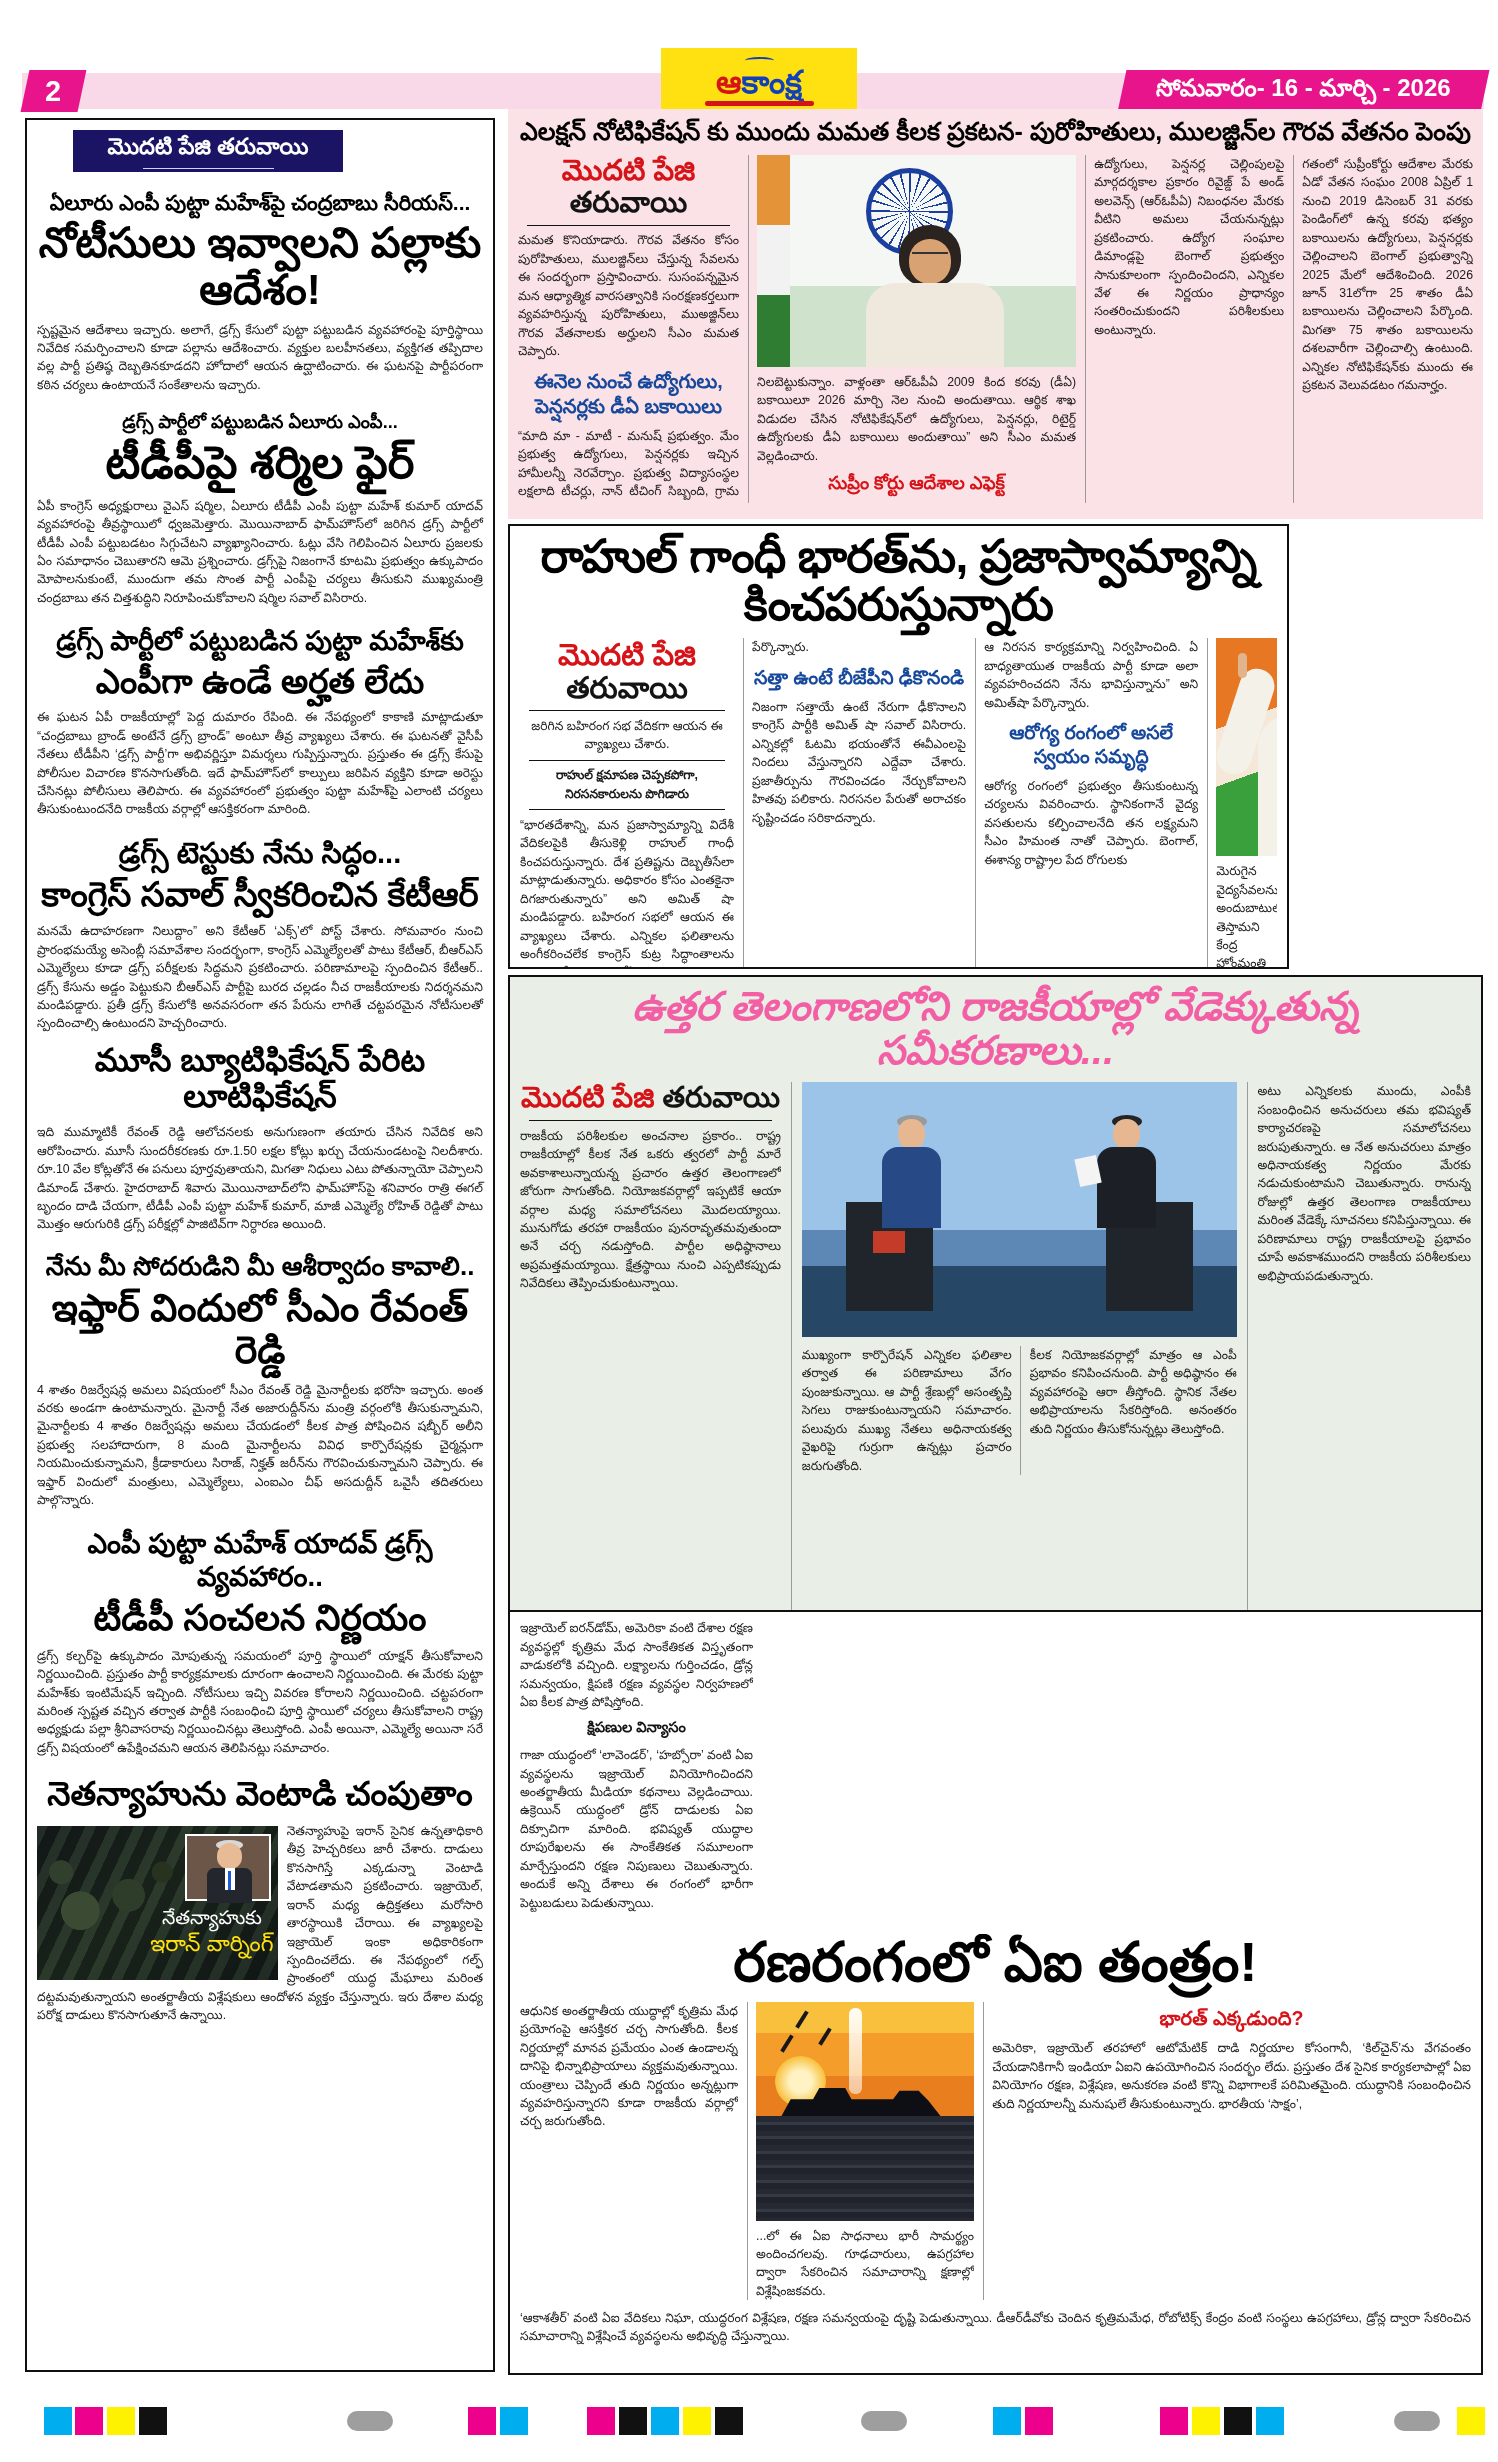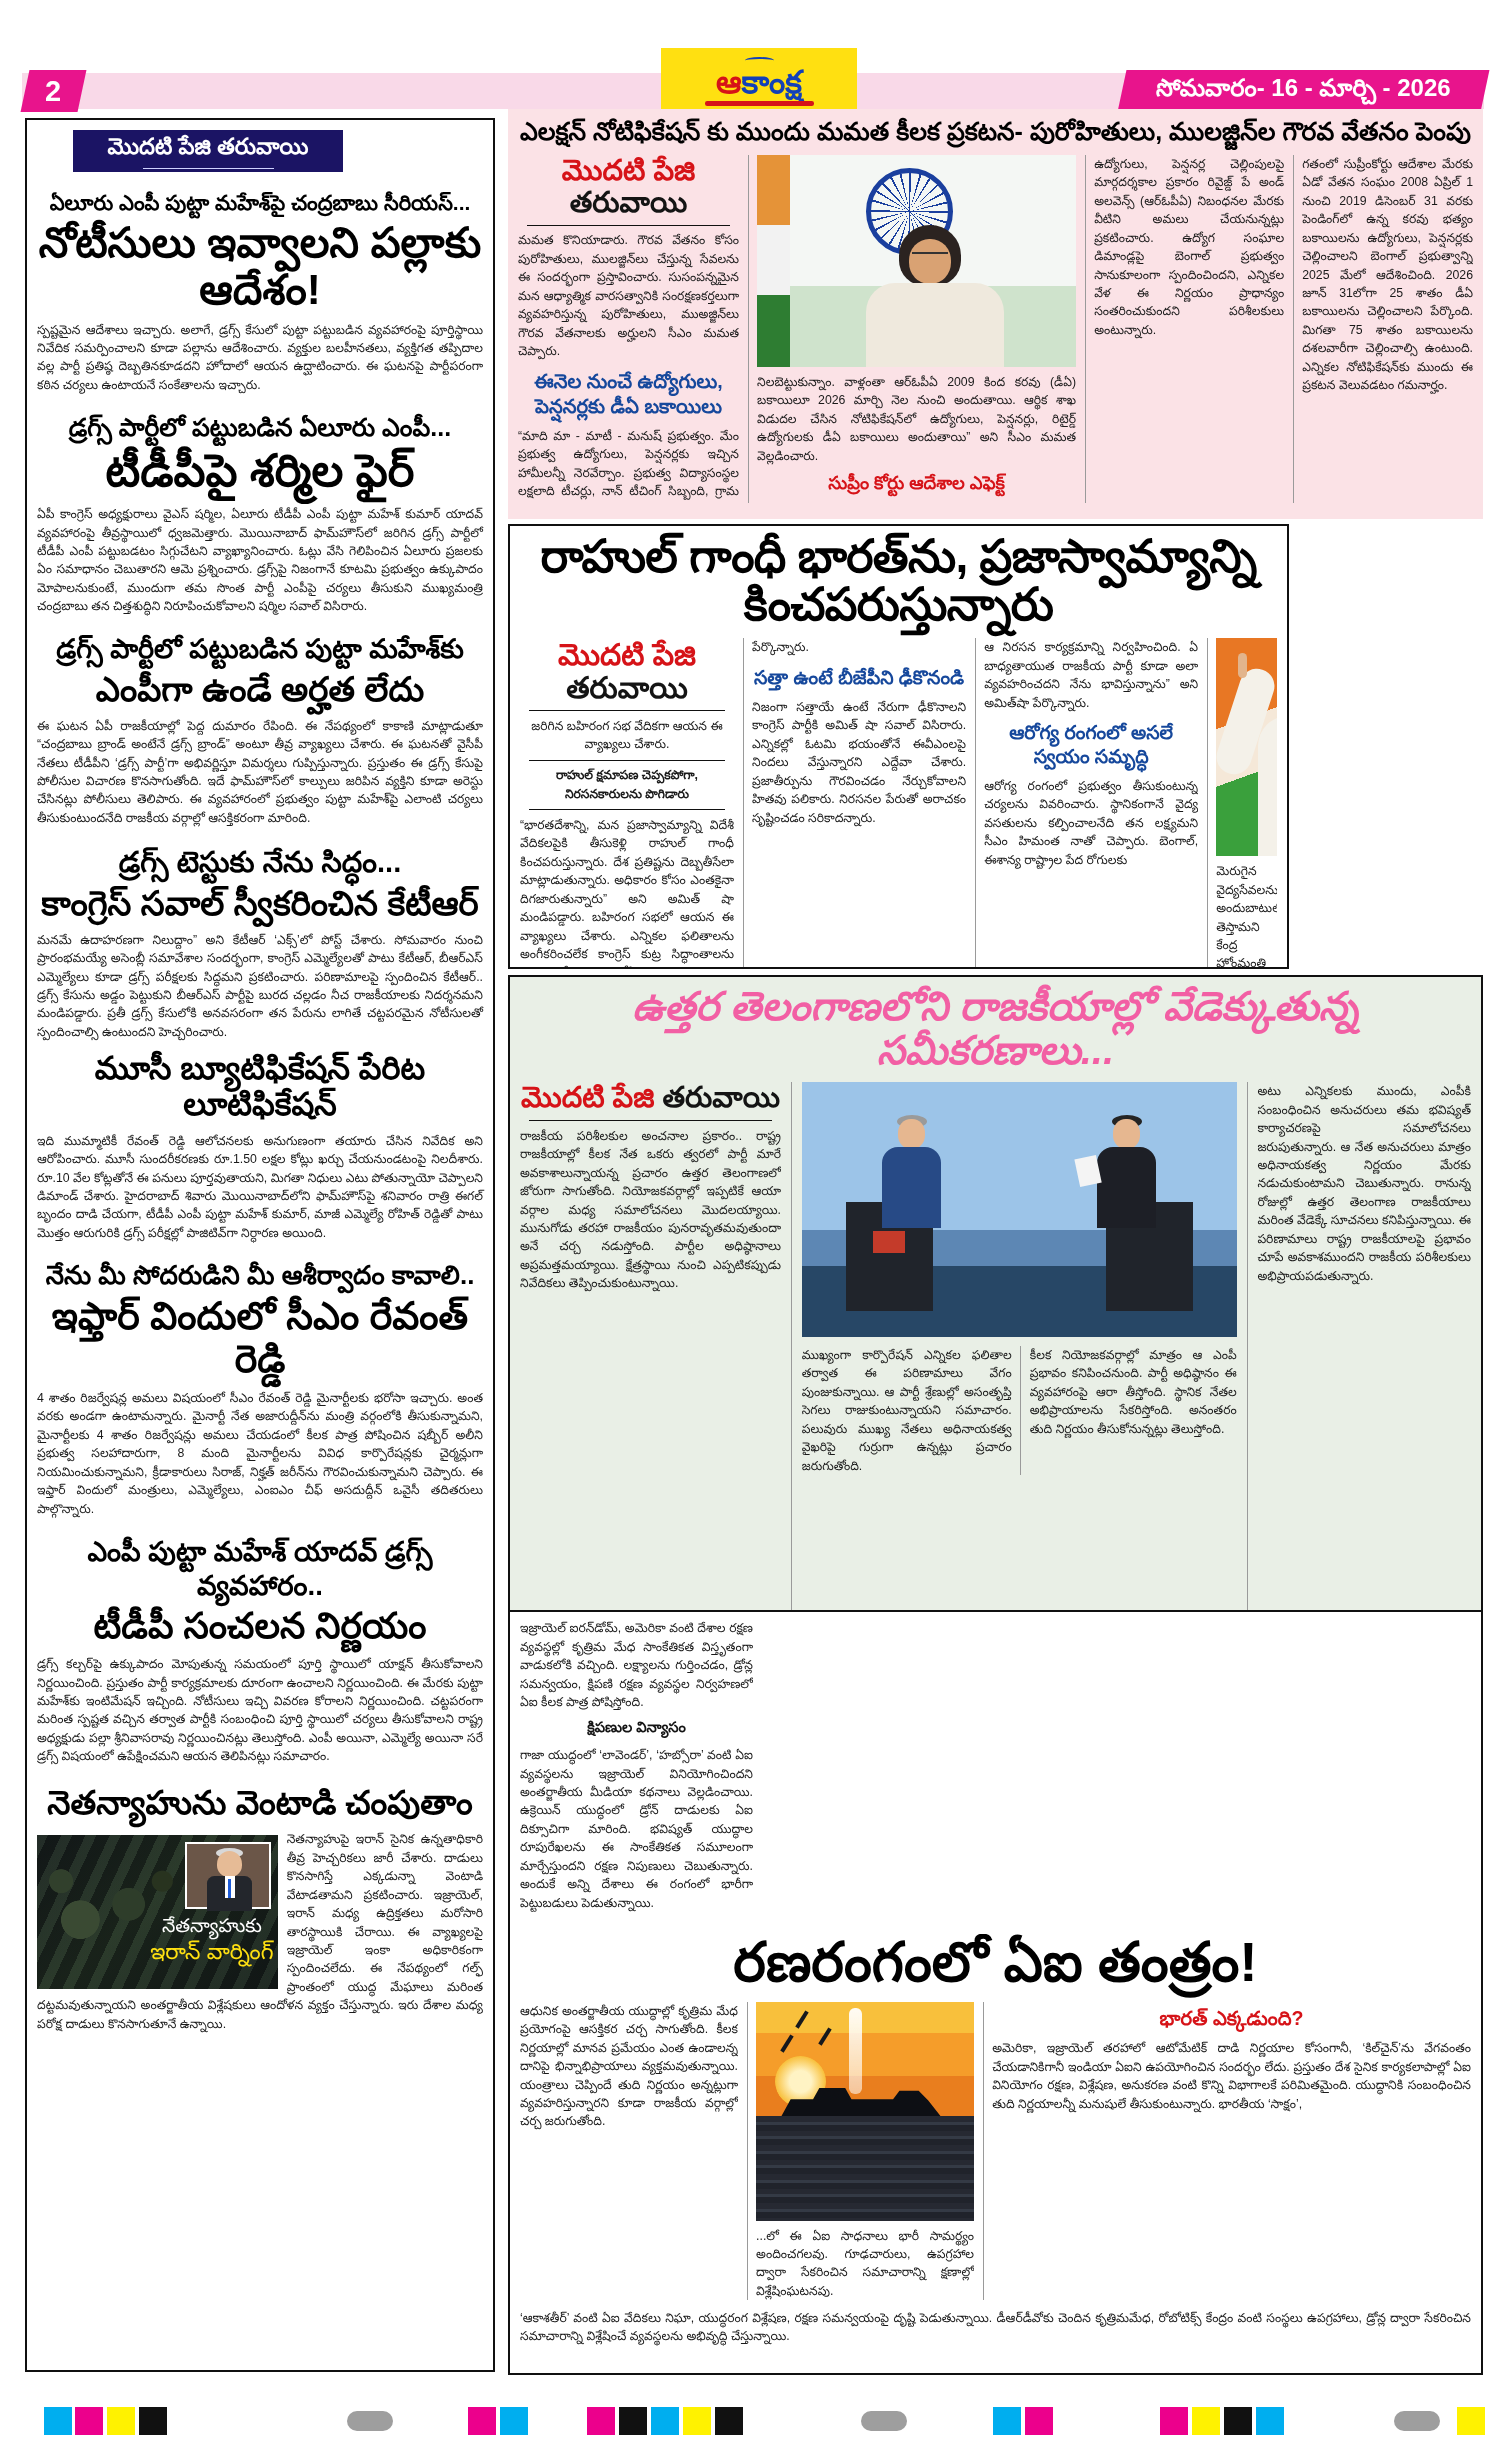--- a/index.html
+++ b/index.html
@@ -147,21 +147,21 @@
         <i></i>
     </div>
 
     <div>
       <div class="kicker" style="font-size:21px">ఏలూరు ఎంపీ పుట్టా మహేశ్‌పై చంద్రబాబు సీరియస్...</div>
       <div class="bighead" style="font-size:42px">నోటీసులు ఇవ్వాలని పల్లాకు ఆదేశం!</div>
       <p class="body-txt" style="margin-top:7.3px">స్పష్టమైన ఆదేశాలు ఇచ్చారు. అలాగే, డ్రగ్స్ కేసులో పుట్టా పట్టుబడిన వ్యవహారంపై పూర్తిస్థాయి నివేదిక సమర్పించాలని కూడా పల్లాను ఆదేశించారు. వ్యక్తుల బలహీనతలు, వ్యక్తిగత తప్పిదాల వల్ల పార్టీ ప్రతిష్ఠ దెబ్బతినకూడదని హోదాలో ఆయన ఉద్ఘాటించారు. ఈ ఘటనపై పార్టీపరంగా కఠిన చర్యలు ఉంటాయనే సంకేతాలను ఇచ్చారు.</p>
     </div>
 
     <div>
-      <div class="kicker" style="font-size:25px">డ్రగ్స్ పార్టీలో పట్టుబడిన ఏలూరు ఎంపీ...</div>
+      <div class="kicker" style="font-size:18px">డ్రగ్స్ పార్టీలో పట్టుబడిన ఏలూరు ఎంపీ...</div>
       <div class="bighead" style="font-size:45px">టీడీపీపై శర్మిల ఫైర్</div>
       <p class="body-txt" style="margin-top:8.7px">ఏపీ కాంగ్రెస్ అధ్యక్షురాలు వైఎస్ షర్మిల, ఏలూరు టీడీపీ ఎంపీ పుట్టా మహేశ్ కుమార్ యాదవ్ వ్యవహారంపై తీవ్రస్థాయిలో ధ్వజమెత్తారు. మొయినాబాద్ ఫామ్‌హౌస్‌లో జరిగిన డ్రగ్స్ పార్టీలో టీడీపీ ఎంపీ పట్టుబడటం సిగ్గుచేటని వ్యాఖ్యానించారు. ఓట్లు వేసి గెలిపించిన ఏలూరు ప్రజలకు ఏం సమాధానం చెబుతారని ఆమె ప్రశ్నించారు. డ్రగ్స్‌పై నిజంగానే కూటమి ప్రభుత్వం ఉక్కుపాదం మోపాలనుకుంటే, ముందుగా తమ సొంత పార్టీ ఎంపీపై చర్యలు తీసుకుని ముఖ్యమంత్రి చంద్రబాబు తన చిత్తశుద్ధిని నిరూపించుకోవాలని షర్మిల సవాల్ విసిరారు.</p>
     </div>
 
     <div>
       <div class="kicker" style="font-size:27px">డ్రగ్స్ పార్టీలో పట్టుబడిన పుట్టా మహేశ్‌కు</div>
       <div class="bighead" style="font-size:34px">ఎంపీగా ఉండే అర్హత లేదు</div>
       <p class="body-txt" style="margin-top:8.7px">ఈ ఘటన ఏపీ రాజకీయాల్లో పెద్ద దుమారం రేపింది. ఈ నేపథ్యంలో కాకాణి మాట్లాడుతూ “చంద్రబాబు బ్రాండ్ అంటేనే డ్రగ్స్ బ్రాండ్” అంటూ తీవ్ర వ్యాఖ్యలు చేశారు. ఈ ఘటనతో వైసీపీ నేతలు టీడీపీని ‘డ్రగ్స్ పార్టీ’గా అభివర్ణిస్తూ విమర్శలు గుప్పిస్తున్నారు. ప్రస్తుతం ఈ డ్రగ్స్ కేసుపై పోలీసుల విచారణ కొనసాగుతోంది. ఇదే ఫామ్‌హౌస్‌లో కాల్పులు జరిపిన వ్యక్తిని కూడా అరెస్టు చేసినట్లు పోలీసులు తెలిపారు. ఈ వ్యవహారంలో ప్రభుత్వం పుట్టా మహేశ్‌పై ఎలాంటి చర్యలు తీసుకుంటుందనేది రాజకీయ వర్గాల్లో ఆసక్తికరంగా మారింది.</p>
     </div>
 
@@ -349,21 +349,21 @@
           <div style="width:218px; overflow:hidden">
             <div class="ship">
               <div class="sun"></div>
               <div class="missile" style="left:44px; top:8.7px"></div>
               <div class="missile" style="left:67px; top:25px"></div>
               <div class="missile" style="left:29px; top:32px"></div>
               <div class="smoke"></div>
               <div class="hull"></div>
               <div class="sea"></div>
             </div>
-            <p class="body-txt" style="margin-top:5.8px">...లో ఈ ఏఐ సాధనాలు భారీ సామర్థ్యం అందించగలవు. గూఢచారులు, ఉపగ్రహాల ద్వారా సేకరించిన సమాచారాన్ని క్షణాల్లో విశ్లేషింఘటనపు.</p>
+            <p class="body-txt" style="margin-top:5.8px">...లో ఈ ఏఐ సాధనాలు భారీ సామర్థ్యం అందించగలవు. గూఢచారులు, ఉపగ్రహాల ద్వారా సేకరించిన సమాచారాన్ని క్షణాల్లో విశ్లేషింజకవరు.</p>
           </div>
           <div class="colrule"></div>
           <div style="flex:1; overflow:hidden">
             <div class="sub-red" style="font-size:19.6px; margin:4.4px 0 8.7px">భారత్ ఎక్కడుంది?</div>
             <p class="body-txt">అమెరికా, ఇజ్రాయెల్ తరహాలో ఆటోమేటిక్ దాడి నిర్ణయాల కోసంగానీ, ‘కిల్‌చైన్’ను వేగవంతం చేయడానికిగానీ ఇండియా ఏఐని ఉపయోగించిన సందర్భం లేదు. ప్రస్తుతం దేశ సైనిక కార్యకలాపాల్లో ఏఐ వినియోగం రక్షణ, విశ్లేషణ, అనుకరణ వంటి కొన్ని విభాగాలకే పరిమితమైంది. యుద్ధానికి సంబంధించిన తుది నిర్ణయాలన్నీ మనుషులే తీసుకుంటున్నారు. భారతీయ ‘సాక్షం’,</p>
           </div>
         </div>
         <p class="body-txt" style="margin-top:8.7px">‘ఆకాశతీర్’ వంటి ఏఐ వేదికలు నిఘా, యుద్ధరంగ విశ్లేషణ, రక్షణ సమన్వయంపై దృష్టి పెడుతున్నాయి. డీఆర్‌డీవోకు చెందిన కృత్రిమమేధ, రోబోటిక్స్ కేంద్రం వంటి సంస్థలు ఉపగ్రహాలు, డ్రోన్ల ద్వారా సేకరించిన సమాచారాన్ని విశ్లేషించే వ్యవస్థలను అభివృద్ధి చేస్తున్నాయి.</p>
       </div>
     </div>

